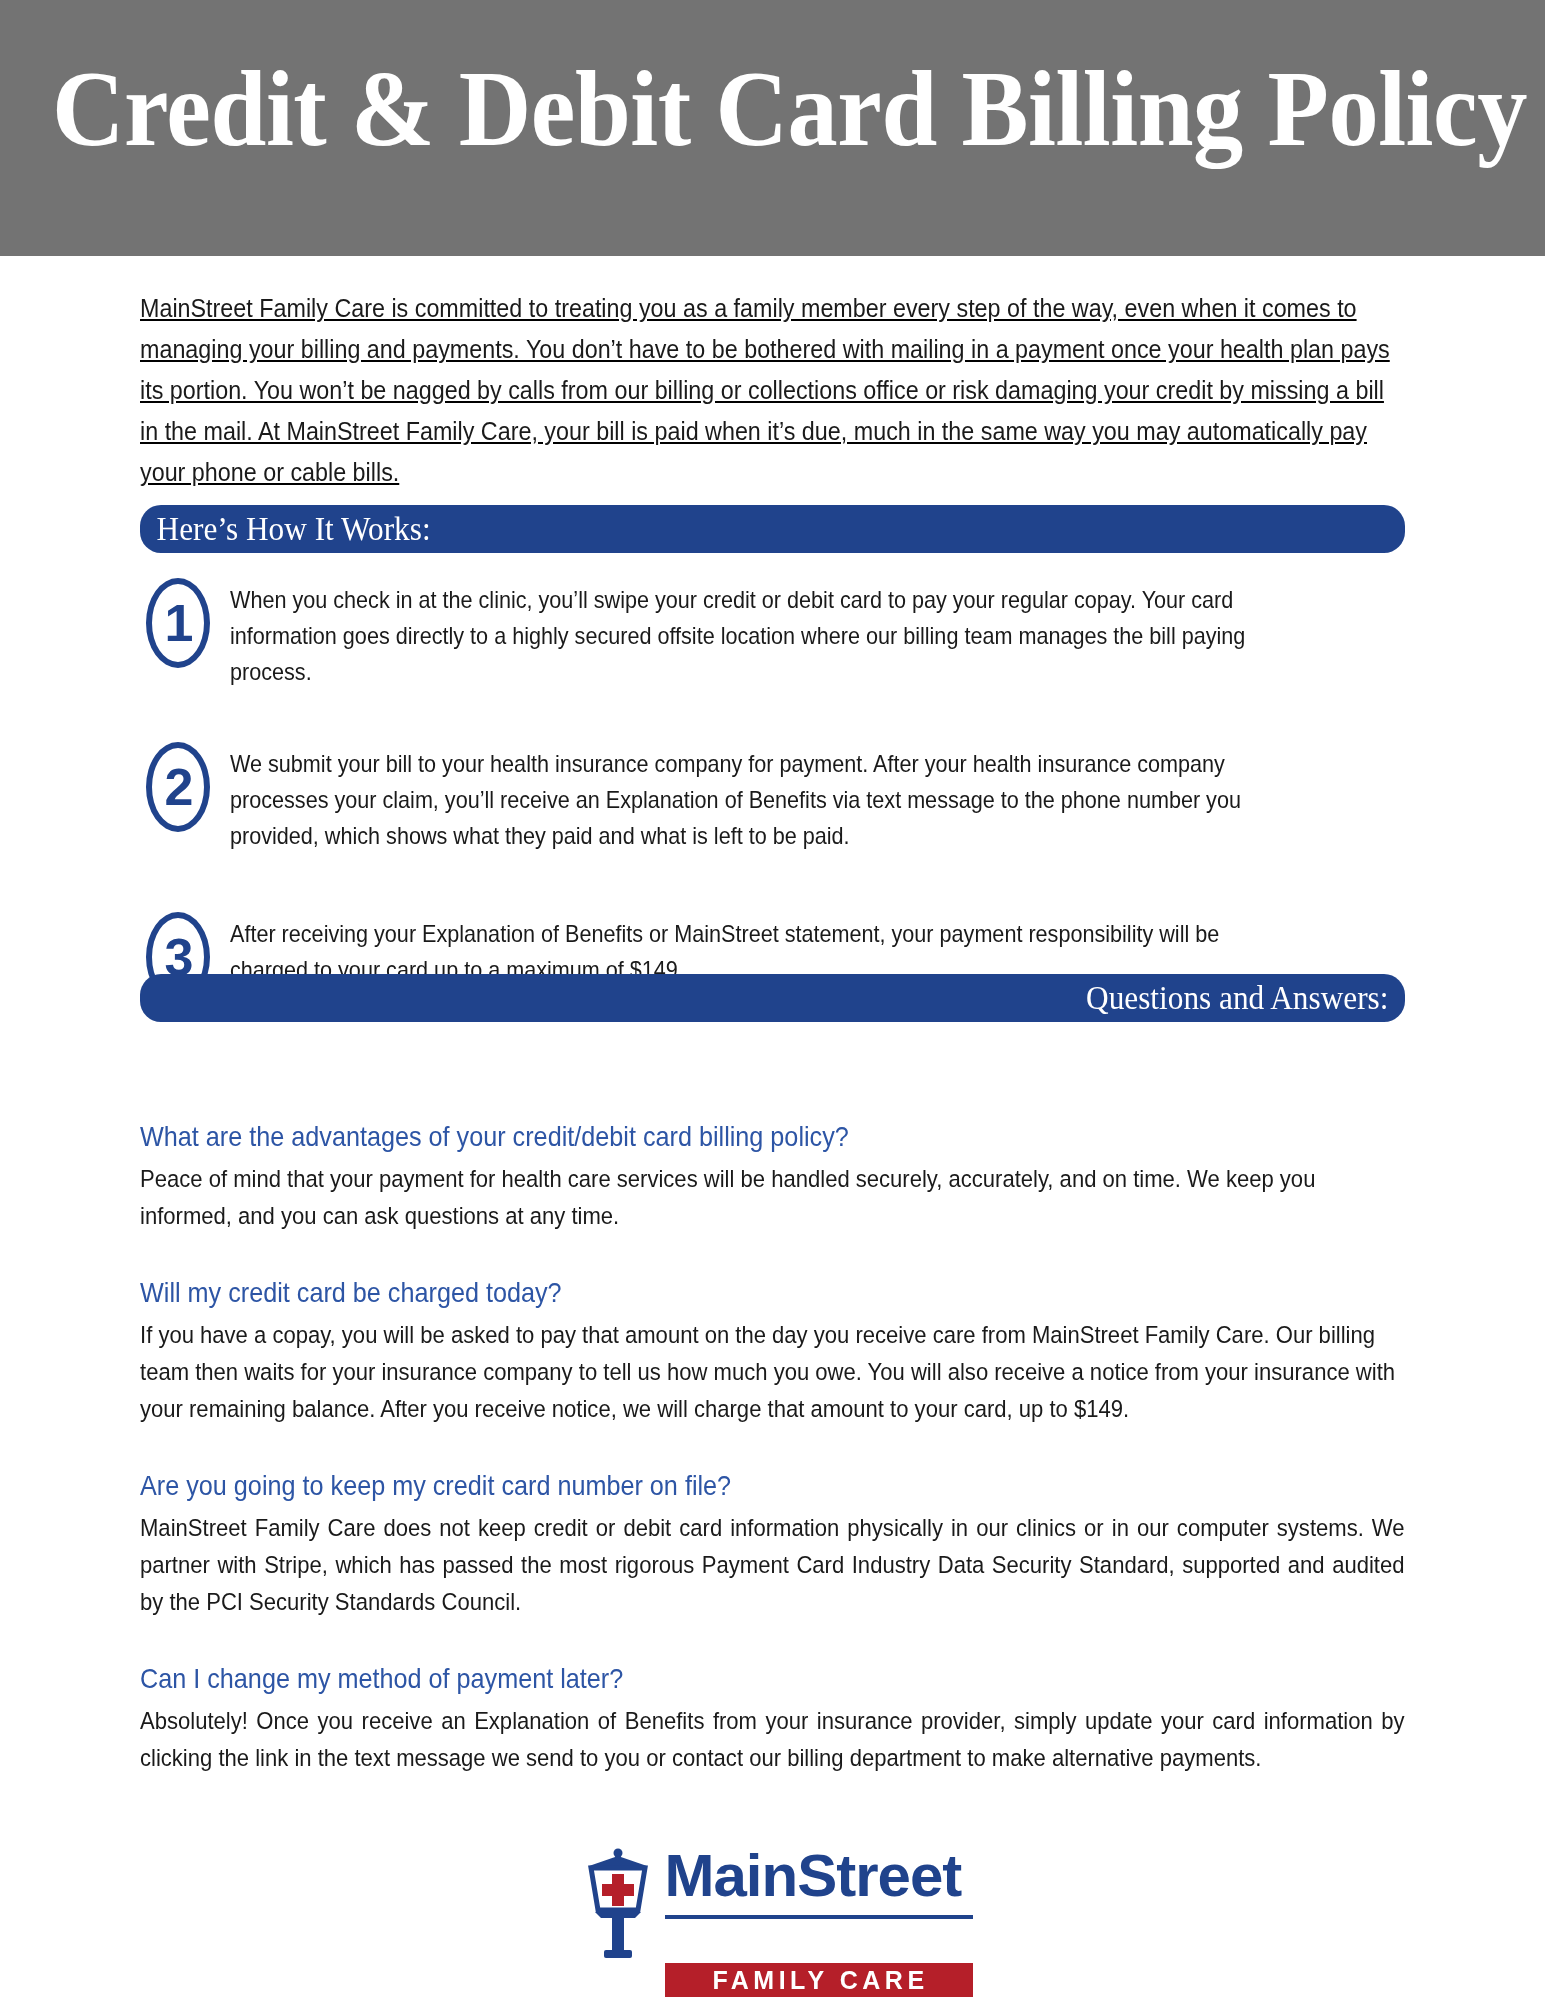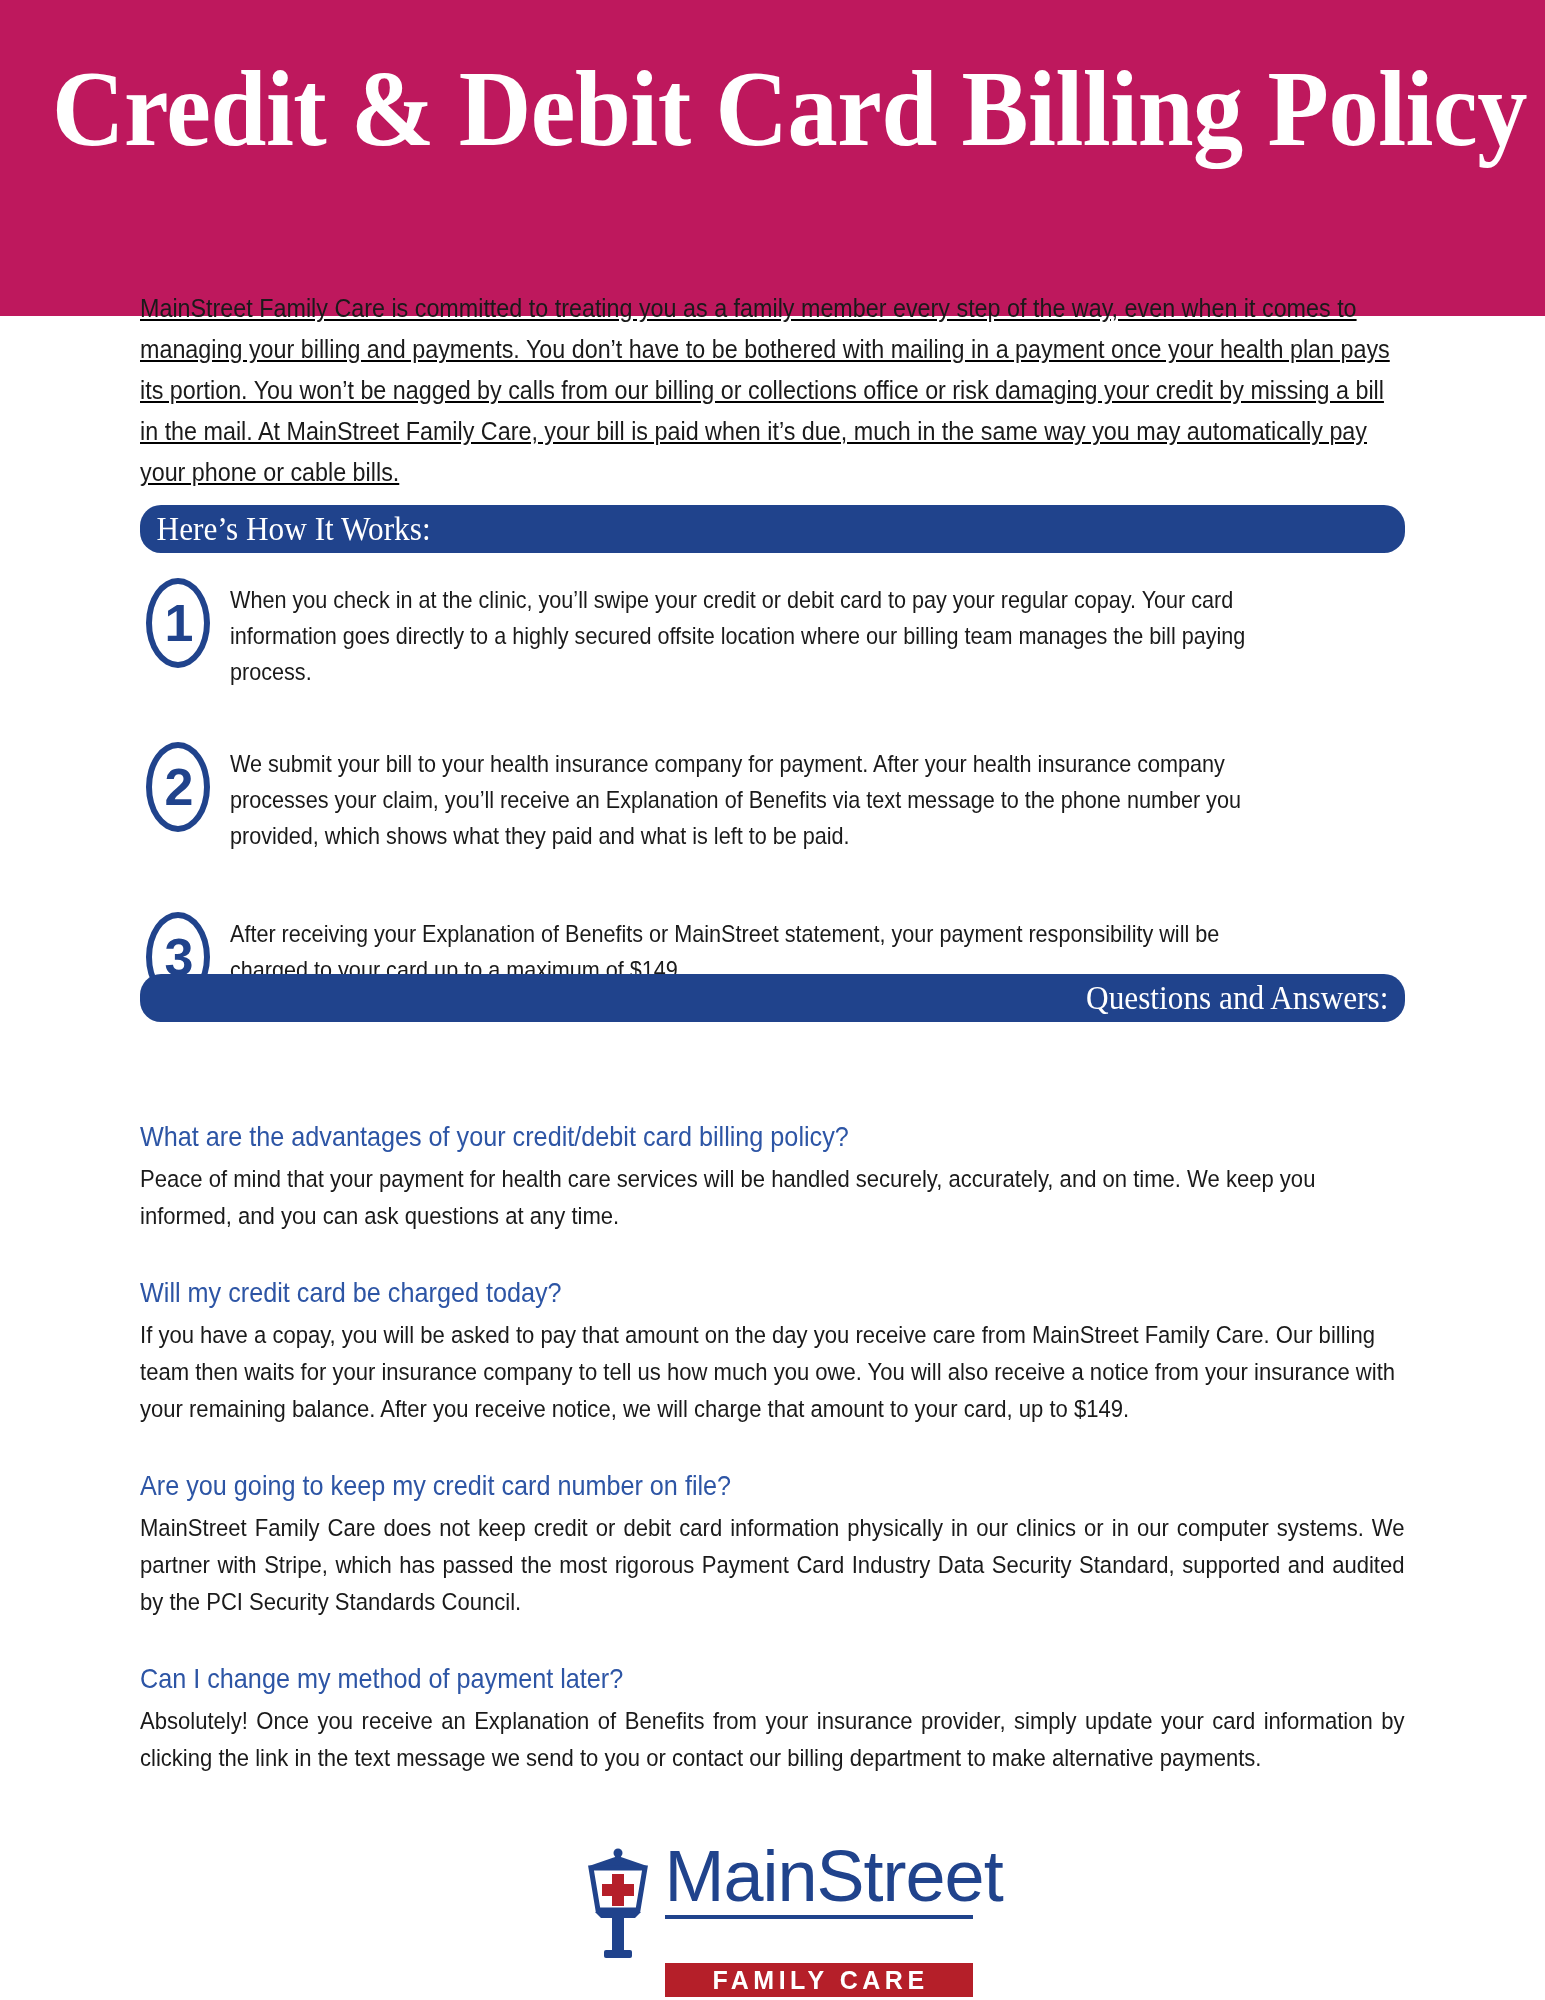--- a/index.html
+++ b/index.html
@@ -20,22 +20,22 @@
     overflow: hidden;
     box-sizing: border-box;
   }
 
   
   .header-banner {
     position: absolute;
     left: 0;
     top: 0;
     width: 1545px;
-    height: 316px;
-    background: #be185d;
+    height: 256px;
+    background: #737373;
   }
   .header-title {
     position: absolute;
     left: 52px;
     top: 50px;
     width: 1440px;
     color: #ffffff;
     font-family: "Liberation Serif", "DejaVu Serif", serif;
     font-size: 108px;
     line-height: 118px;
@@ -199,23 +199,23 @@
     left: 0;
     top: 0;
     width: 90px;
     height: 112px;
   }
   .logo-word {
     position: absolute;
     left: 92px;
     top: -4px;
     font-family: "Liberation Sans", sans-serif;
-    font-size: 72px;
+    font-size: 60px;
     line-height: 64px;
-    font-weight: 400;
+    font-weight: 700;
     color: #20438C;
     letter-spacing: -1px;
     white-space: nowrap;
   }
   .logo-rule {
     position: absolute;
     left: 92px;
     top: 67px;
     width: 308px;
     height: 4px;

